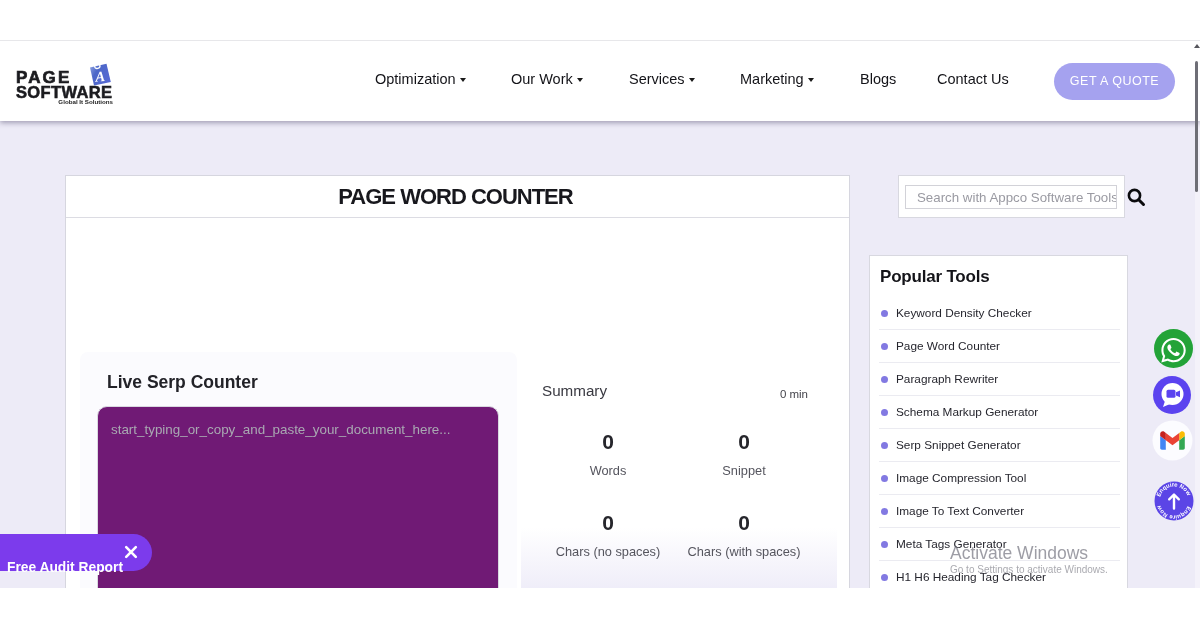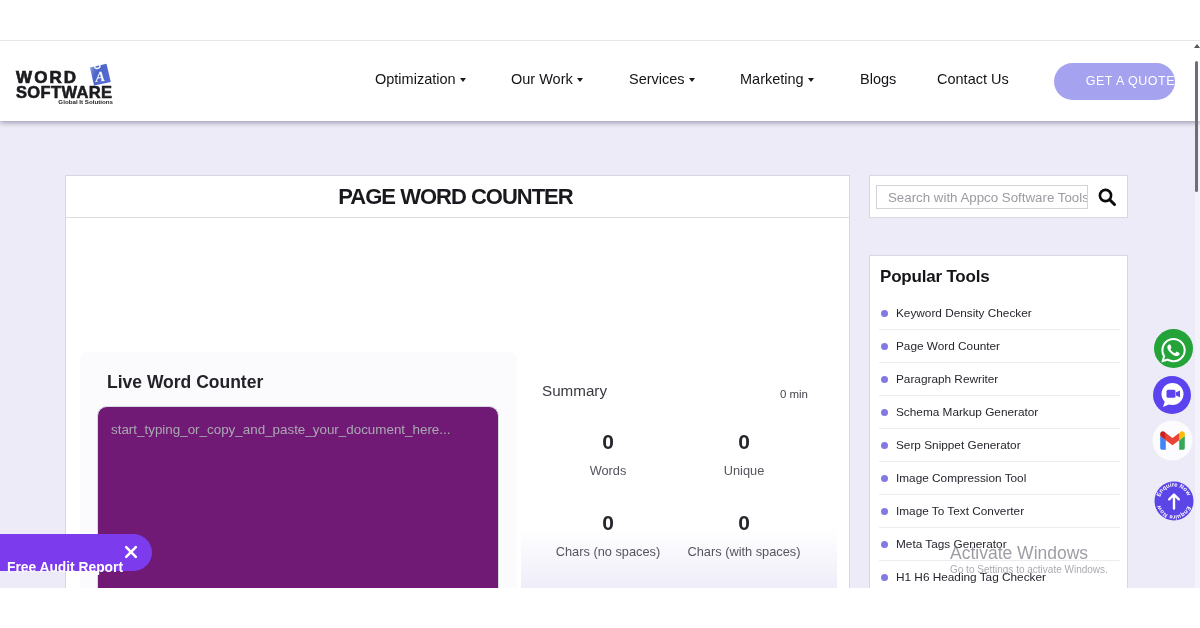--- a/index.html
+++ b/index.html
@@ -9,38 +9,38 @@
   .hairline { position:absolute; left:0; top:40px; width:1200px; height:1px; background:#e7e7ea; z-index:3; }
   .site { position:absolute; left:0; top:41px; width:1200px; height:547px; background:#edebf7; overflow:hidden; }
   
   .hdr { position:absolute; left:0; top:0; width:1200px; height:80px; background:#ffffff; box-shadow:0 2px 5px rgba(70,65,100,.45); z-index:5; }
   .appco { position:absolute; left:16px; top:28px; font-size:17px; font-weight:bold; letter-spacing:2.1px; color:#1b1b1f; line-height:17px; -webkit-text-stroke:0.7px #1b1b1f; }
   .software { position:absolute; left:16px; top:43px; font-size:16.5px; font-weight:bold; letter-spacing:0.35px; color:#1b1b1f; line-height:16px; -webkit-text-stroke:0.55px #1b1b1f; }
   .gis { position:absolute; left:57px; top:57.5px; width:56px; font-size:6.2px; font-weight:bold; color:#222; text-align:right; line-height:6px; }
   .bag { position:absolute; left:87px; top:20px; }
   .nav { position:absolute; top:28px; height:21px; line-height:21px; font-size:14.5px; color:#131318; white-space:nowrap; }
   .caret { display:inline-block; width:0; height:0; border-left:3.5px solid transparent; border-right:3.5px solid transparent; border-top:4.5px solid #1a1a1a; margin-left:4px; vertical-align:2px; }
-  .quote { position:absolute; left:1054px; top:22px; width:121px; height:37px; border-radius:19px; background:#a5a2ef; color:#ffffff; font-size:12.5px; letter-spacing:0.5px; text-align:right; line-height:37px; }
+  .quote { position:absolute; left:1054px; top:22px; width:121px; height:37px; border-radius:19px; background:#a5a2ef; color:#ffffff; font-size:12.5px; letter-spacing:0.5px; text-align:center; line-height:37px; }
   
   .card { position:absolute; left:65px; top:134px; width:785px; height:420px; background:#ffffff; border:1px solid #d6d6df; }
   .card-head { height:42px; border-bottom:1px solid #dcdce3; text-align:center; }
   .card-head h1 { font-size:22px; letter-spacing:-1.0px; color:#18181d; line-height:41px; font-weight:bold; transform:translateX(-2px); }
   .card-p { position:absolute; left:-3px; top:77px; width:785px; text-align:center; font-size:15.3px; letter-spacing:-0.5px; line-height:25px; color:#2e2e33; }
   .panel-left { position:absolute; left:14px; top:176px; width:437px; height:244px; background:#fbfbfe; border-radius:8px; }
   .panel-left h2 { position:absolute; left:27px; top:20px; font-size:17.5px; color:#222228; font-weight:bold; }
   .ta { position:absolute; left:17px; top:54px; width:402px; height:200px; background:#701a75; border:1px solid #d9d9e0; border-radius:10px; }
   .ta .ph { position:absolute; left:13px; top:14.5px; font-size:13.4px; color:#a9a9b2; }
   .panel-right { position:absolute; left:455px; top:176px; width:316px; height:244px; border-radius:8px; background:linear-gradient(180deg,#ffffff 0%,#ffffff 72%,#edebf8 100%); }
   .sum-t { position:absolute; left:21px; top:30px; font-size:15.2px; color:#3a3a42; }
   .sum-m { position:absolute; right:29px; top:36px; font-size:11.5px; color:#45454c; }
   .cell { position:absolute; width:160px; text-align:center; }
   .cell .v { font-size:21px; font-weight:bold; color:#26262c; line-height:21px; }
   .cell .l { font-size:12.8px; color:#55555e; line-height:15px; margin-top:11.5px; }
   
-  .search { position:absolute; left:869px; top:134px; width:259px; height:43px; background:#fff; border:1px solid #d8d8e0; }
+  .search { position:absolute; left:898px; top:134px; width:227px; height:43px; background:#fff; border:1px solid #d8d8e0; }
   .search .inp { position:absolute; left:6px; top:9px; width:212px; height:24px; border:1px solid #d2d2d8; background:#fff; overflow:hidden; }
   .search .inp span { display:block; padding-left:11px; line-height:23px; font-size:13.3px; color:#9a9aa2; white-space:nowrap; }
   .pop { position:absolute; left:869px; top:214px; width:259px; height:340px; background:#fff; border:1px solid #d8d8e0; }
   .pop h3 { position:absolute; left:10px; top:11px; font-size:17px; color:#141419; letter-spacing:-0.2px; font-weight:bold; }
   .pop ul { position:absolute; left:0; top:41px; width:259px; list-style:none; }
   .pop li { position:relative; height:33px; line-height:32px; margin:0 9px; border-bottom:1px solid #ebebf1; padding-left:17px; font-size:11.8px; color:#26262e; white-space:nowrap; }
   .pop li::before { content:""; position:absolute; left:2px; top:13px; width:7px; height:7px; border-radius:50%; background:#8279e2; }
   
   .fab { position:absolute; }
   .audit { position:absolute; left:-18px; top:493px; width:170px; height:37px; border-radius:18.5px; background:#7c3bec; color:#fff; z-index:8; }
@@ -51,21 +51,21 @@
   .sb-track { position:absolute; right:0; top:0; width:5px; height:547px; background:rgba(248,247,252,.6); }
   .sb-thumb { position:absolute; left:1195px; top:61px; width:2.5px; height:131px; background:#6e6e76; border-radius:2px; z-index:10; }
   .sb-arrow { position:absolute; left:1194px; top:44px; width:0; height:0; border-left:3px solid transparent; border-right:3px solid transparent; border-bottom:4px solid #55555c; z-index:10; }
 </style>
 </head>
 <body>
   <div class="hairline"></div>
   <div class="site">
     
     <div class="hdr">
-      <div class="appco">WORD</div>
+      <div class="appco">PAGE</div>
       <div class="software">SOFTWARE</div>
       <div class="gis">Global It Solutions</div>
       <svg class="bag" width="25" height="26" viewBox="0 0 25 26">
         <defs>
           <linearGradient id="bg1" x1="0" y1="0" x2="1" y2="0.6">
             <stop offset="0" stop-color="#93a7e4"></stop>
             <stop offset="38%" stop-color="#4c67c8"></stop>
             <stop offset="100%" stop-color="#5568d2"></stop>
           </linearGradient>
         </defs>
@@ -80,35 +80,35 @@
       <div class="nav" style="left:860px;">Blogs</div>
       <div class="nav" style="left:937px;">Contact Us</div>
       <div class="quote">GET A QUOTE</div>
     </div>
     
     <div class="card">
       <div class="card-head">
         <h1>PAGE WORD COUNTER</h1>
       </div>
       <div class="panel-left">
-        <h2>Live Word Counter</h2>
+        <h2>Live Serp Counter</h2>
         <div class="ta">
           <div class="ph">start_typing_or_copy_and_paste_your_document_here...</div>
         </div>
       </div>
       <div class="panel-right">
         <div class="sum-t">Summary</div>
         <div class="sum-m">0 min</div>
         <div class="cell" style="left:7px; top:78.5px;">
           <div class="v">0</div>
           <div class="l">Words</div>
         </div>
         <div class="cell" style="left:143px; top:78.5px;">
           <div class="v">0</div>
-          <div class="l">Unique</div>
+          <div class="l">Snippet</div>
         </div>
         <div class="cell" style="left:7px; top:159.5px;">
           <div class="v">0</div>
           <div class="l">Chars (no spaces)</div>
         </div>
         <div class="cell" style="left:143px; top:159.5px;">
           <div class="v">0</div>
           <div class="l">Chars (with spaces)</div>
         </div>
       </div>

